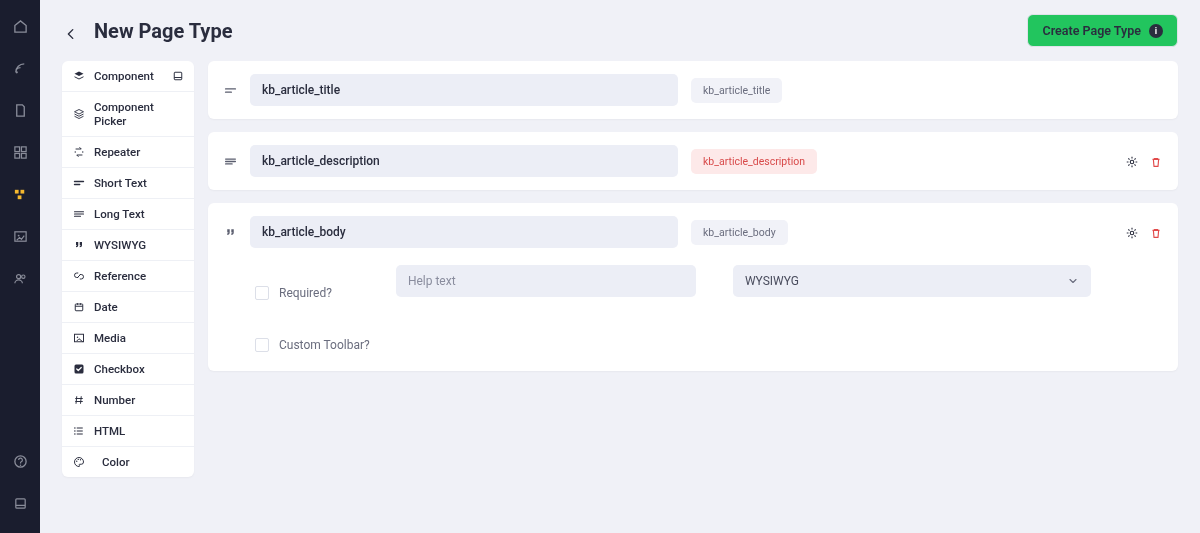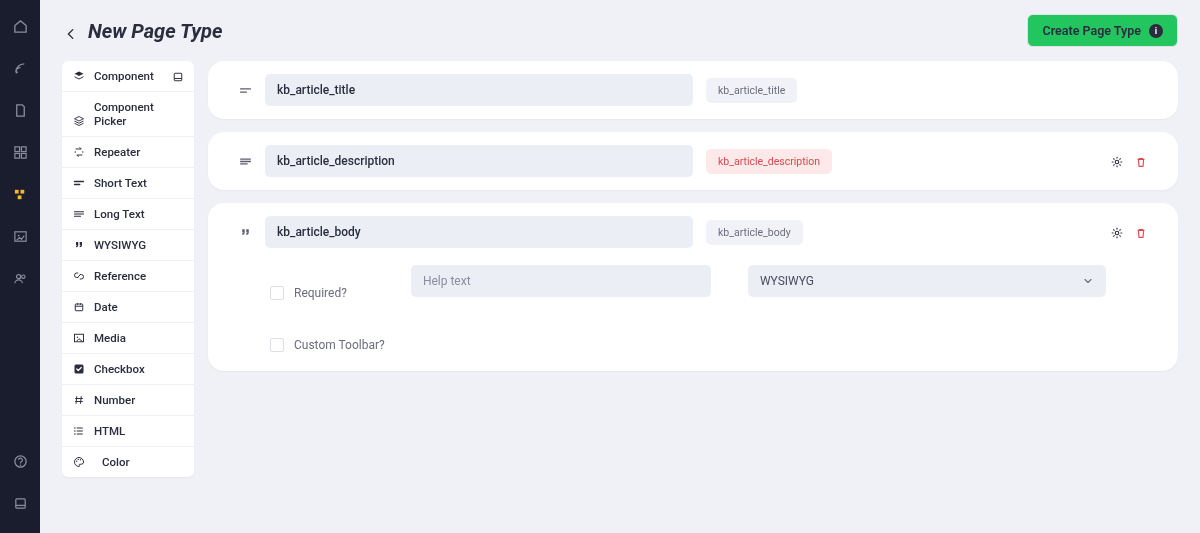--- a/index.html
+++ b/index.html
@@ -8,37 +8,37 @@
 
     .navrail { width:40px; background:#1a1d2e; display:flex; flex-direction:column; align-items:center; padding-top:14px; }
     .navrail-item { width:24px; height:24px; display:flex; align-items:center; justify-content:center; margin-bottom:18px; color:#8a8d9a; cursor:pointer; }
     .navrail-item.active { color:#f5b82e; }
     .navrail-spacer { flex:1; }
     .navrail svg { width:15px; height:15px; }
 
     .main { flex:1; display:flex; flex-direction:column; }
 
     .topbar { display:flex; align-items:center; justify-content:space-between; padding:14px 22px; }
-    .topbar-left { display:flex; align-items:flex-end; gap:8px;font-style:italic; }
+    .topbar-left { display:flex; align-items:flex-end; gap:14px; }
     .page-title { font-size:20px; font-weight:700; color:#2a2d3e; }
     .back-btn { width:18px; height:18px; display:flex; align-items:center; justify-content:center; cursor:pointer; color:#2a2d3e; }
     .create-btn { background:#22c55e; border:1px solid #e0e2ea; border-radius:6px; padding:8px 14px; font-size:12.5px; font-weight:600; color:#2a2d3e; cursor:pointer; display:flex; align-items:center; gap:8px; }
     .create-btn .info-dot { width:14px; height:14px; border-radius:50%; background:#2a2d3e; color:#fff; display:flex; align-items:center; justify-content:center; font-size:9px; font-weight:700; }
 
     .content { display:flex; gap:14px; padding:0 22px; }
 
     .palette { width:132px; background:#fff; border-radius:6px; overflow:hidden; align-self:flex-start; box-shadow:0 1px 2px rgba(0,0,0,0.04); }
-    .palette-item { display:flex; align-items:flex-end; padding:8px 10px; gap:8px; font-size:11.5px; color:#2a2d3e; font-weight:500; border-bottom:1px solid #eef0f5; cursor:pointer; }
+    .palette-item { display:flex; align-items:center; padding:8px 10px; gap:8px; font-size:11.5px; color:#2a2d3e; font-weight:500; border-bottom:1px solid #eef0f5; cursor:pointer; }
     .palette-item:last-child { border-bottom:none;gap:16px; }
     .palette-item .pi { width:14px; height:14px; display:flex; align-items:center; justify-content:center; color:#2a2d3e; flex-shrink:0; }
     .palette-item .pi svg { width:12px; height:12px; }
     .palette-item .side-icon { margin-left:auto; width:12px; height:12px; }
 
     .fields { flex:1; display:flex; flex-direction:column; gap:13px; }
-    .field-card { background:#fff; border-radius:16px; padding:13px 30px; box-shadow:0 1px 2px rgba(0,0,0,0.04); }
+    .field-card { background:#fff; border-radius:6px; padding:13px 15px; box-shadow:0 1px 2px rgba(0,0,0,0.04); }
     .field-row { display:flex; align-items:center; gap:13px; }
     .field-icon { width:14px; height:14px; flex-shrink:0; color:#5a5d6e; display:flex; align-items:center; justify-content:center; }
     .field-icon svg { width:13px; height:13px; }
     .field-name-input { flex:0 0 428px; background:#eceef6; border:none; border-radius:5px; padding:9px 12px; font-size:12px; color:#2a2d3e; font-weight:500; }
     .field-tag { background:#f1f2f8; border-radius:5px; padding:6px 12px; font-size:10.5px; color:#6a6d7e; }
     .field-tag.warn { background:#fde9e9; color:#d84a4a; }
     .field-actions { margin-left:auto; display:flex; align-items:center; gap:10px; }
     .gear { color:#2a2d3e; cursor:pointer; width:14px; height:14px; }
     .trash { color:#e14a4a; cursor:pointer; width:14px; height:14px; }
 

